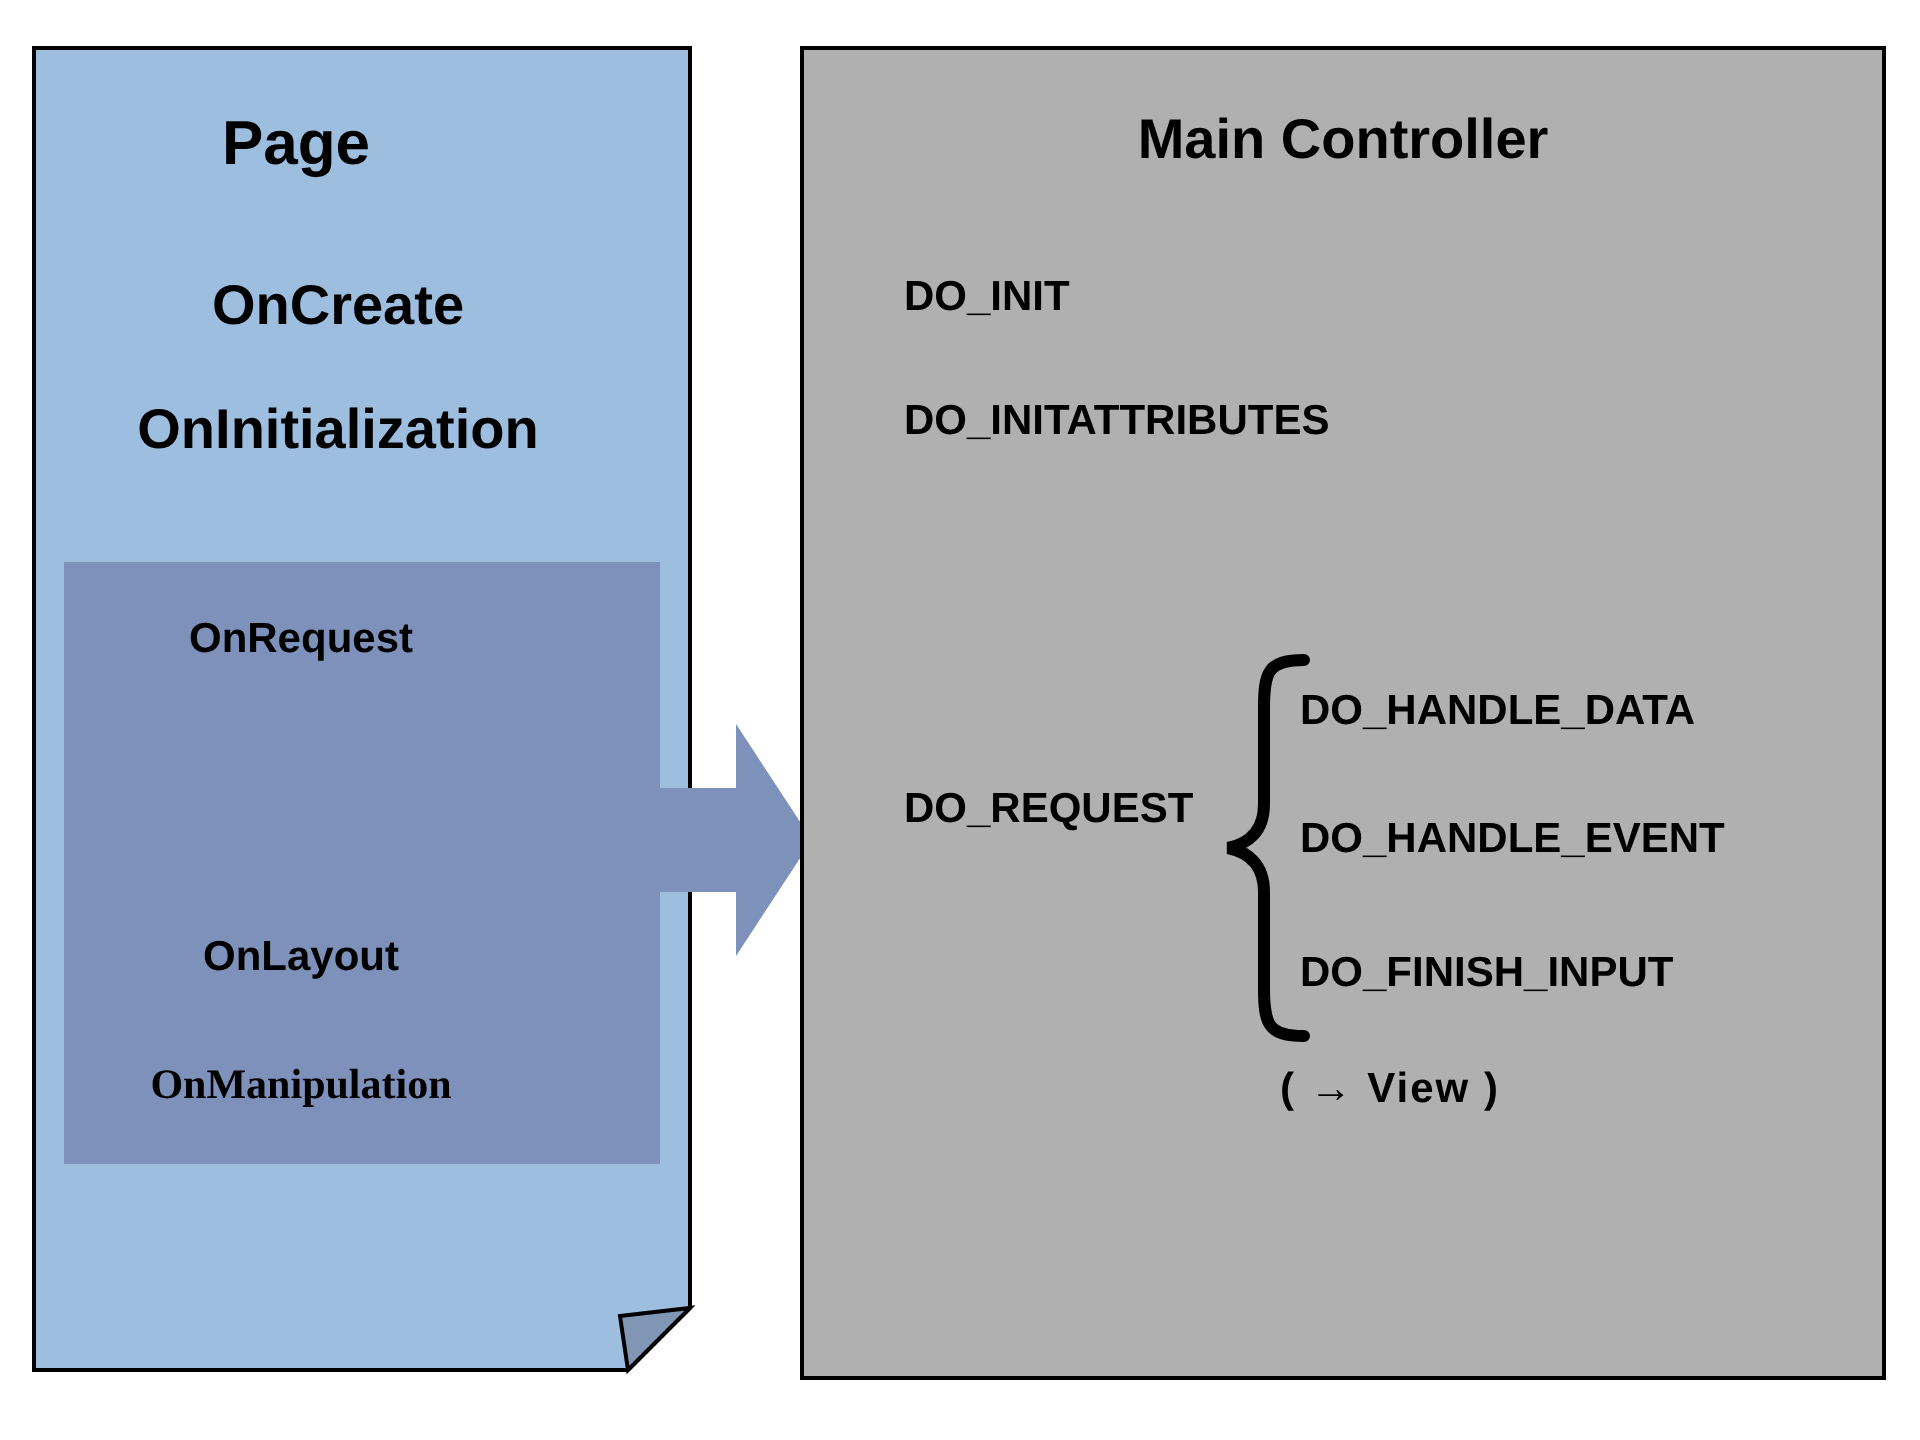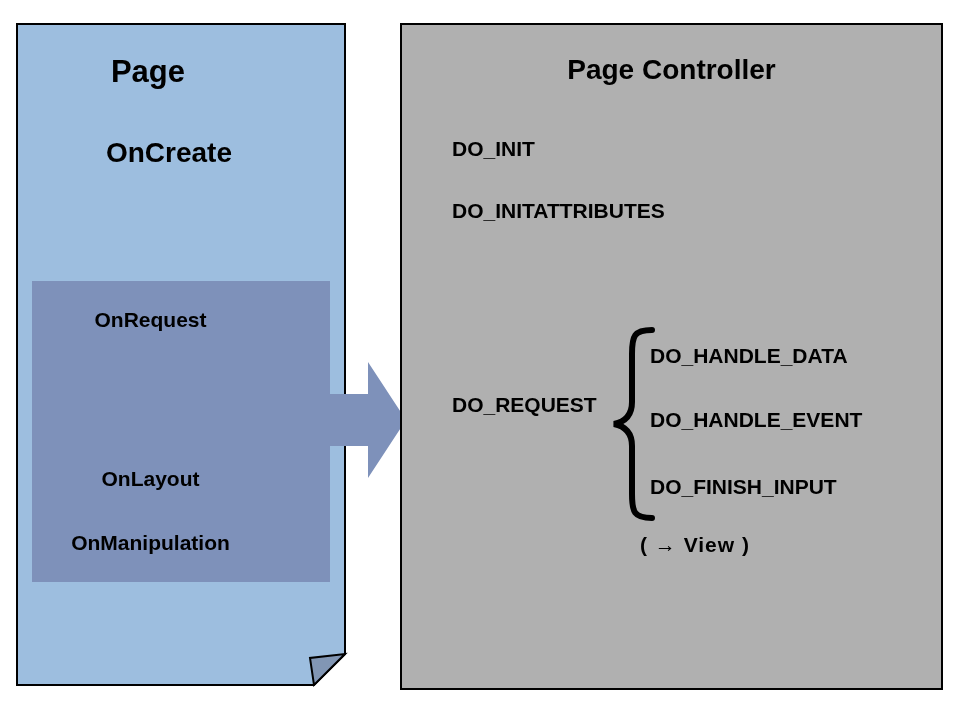--- a/index.html
+++ b/index.html
@@ -73,21 +73,21 @@
 
   .page-inner-method {
     left: 32px;
     width: 237px;
     text-align: center;
     font-size: 21px;
   }
   #page-method-onrequest     { top: 309px; }
   #page-method-oninputproc   { top: 372px; }
   #page-method-onlayout      { top: 468px; }
-  #page-method-onmanip       { top: 532px; }
+  #page-method-onmanip       { top: 532px; font-family: Liberation Serif, serif; }
 
   
   #flow-arrow-svg {
     position: absolute;
     left: 326px;
     top: 362px;
     width: 80px;
     height: 116px;
   }
 
@@ -156,35 +156,36 @@
 
     <path d="M 345 654 L 314 685 L 310 658 Z" fill="#8196B4" stroke="#000000" stroke-width="2" stroke-linejoin="miter"></path>
   </svg>
 
   <div id="page-inner-box"></div>
 
   <div class="txt" id="page-title">Page</div>
 
   <div class="txt page-method" id="page-method-oncreate">OnCreate</div>
 
+  <div class="txt page-method" id="page-method-oninit">OnInitialization</div>
 
   <div class="txt page-inner-method" id="page-method-onrequest">OnRequest</div>
 
 
   <div class="txt page-inner-method" id="page-method-onlayout">OnLayout</div>
 
   <div class="txt page-inner-method" id="page-method-onmanip">OnManipulation</div>
 
   <svg id="flow-arrow-svg" viewBox="0 0 80 116" xmlns="http://www.w3.org/2000/svg">
     <path d="M 0 32 L 42 32 L 42 0 L 80 58 L 42 116 L 42 84 L 0 84 Z" fill="#7E91BA"></path>
   </svg>
 
   <div id="controller-panel"></div>
 
-  <div class="txt" id="controller-title">Page Controller</div>
+  <div class="txt" id="controller-title">Main Controller</div>
 
   <div class="txt ctrl-step" id="ctrl-do-init">DO_INIT</div>
 
   <div class="txt ctrl-step" id="ctrl-do-initattr">DO_INITATTRIBUTES</div>
 
   <div class="txt ctrl-step" id="ctrl-do-request">DO_REQUEST</div>
 
   <svg id="controller-brace-svg" viewBox="0 0 48 196" xmlns="http://www.w3.org/2000/svg">
     <path d="M 44 4
              C 26 4, 24 10, 24 28

